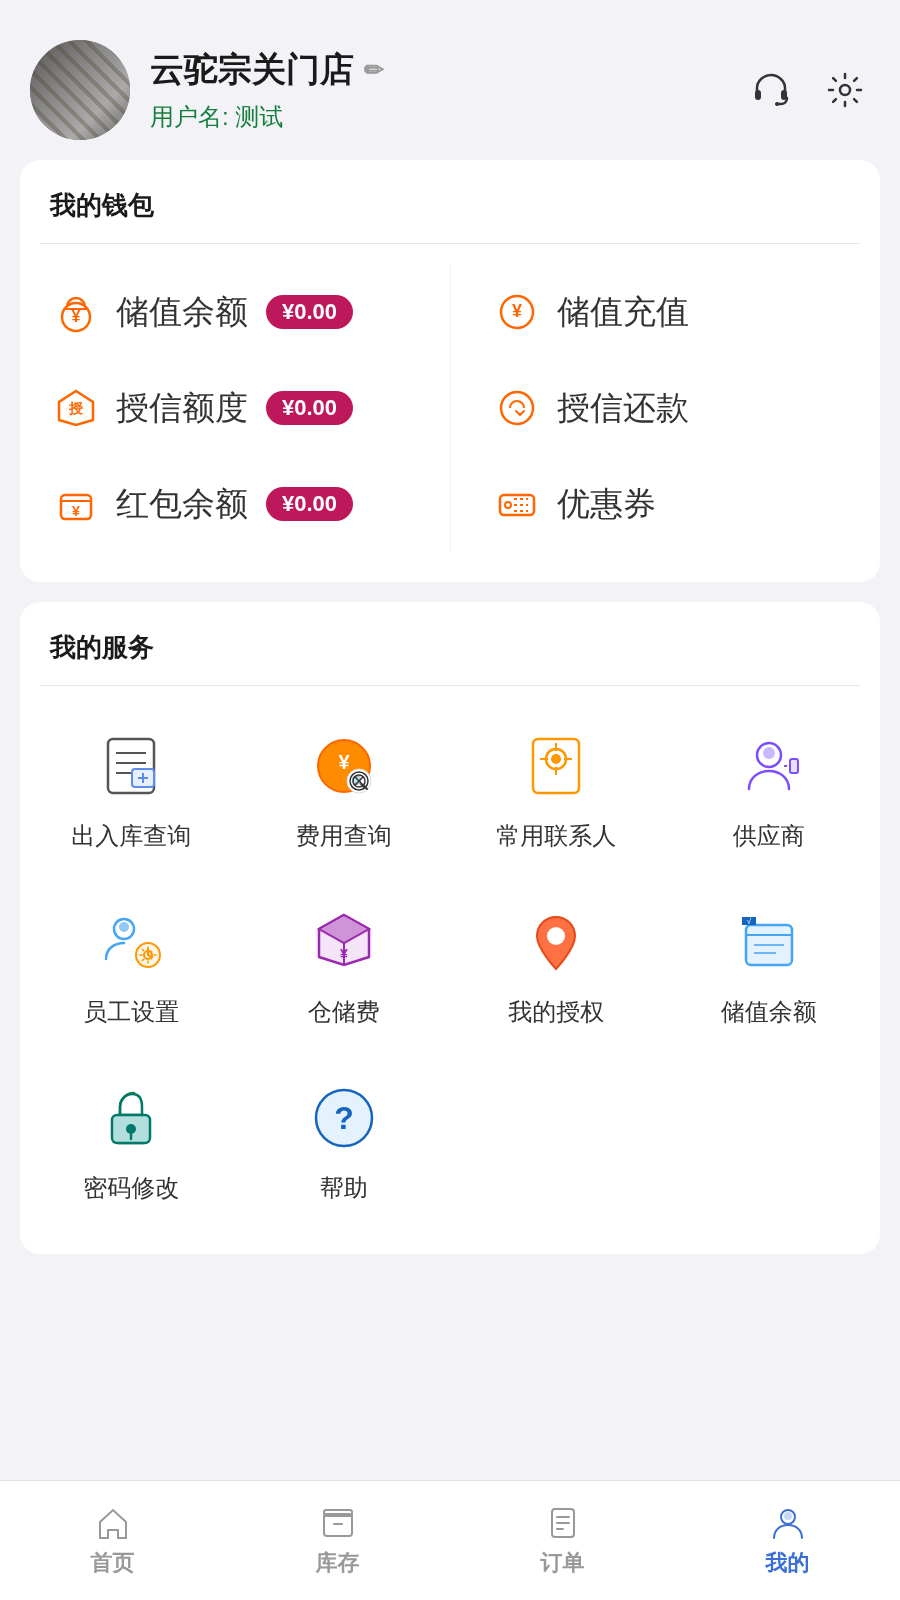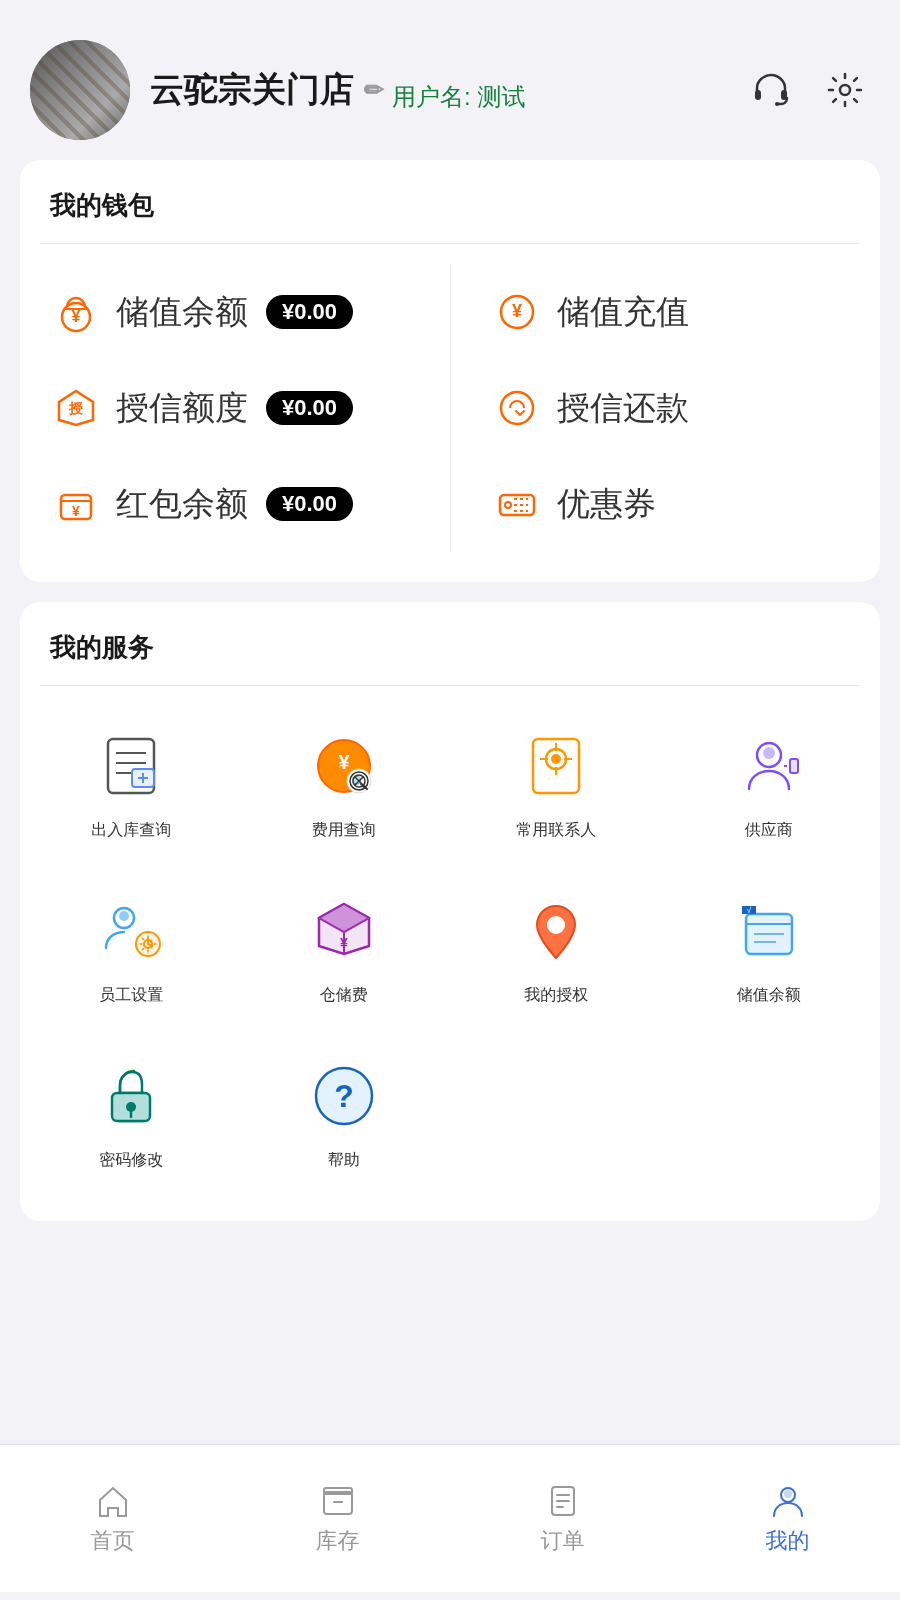--- a/index.html
+++ b/index.html
@@ -45,21 +45,21 @@
       position: absolute;
       inset: 0;
       background: repeating-linear-gradient(
         45deg,
         rgba(80,60,40,0.3) 0px,
         rgba(80,60,40,0.3) 4px,
         transparent 4px,
         transparent 12px
       );
     }
-    .user-info { display: flex; gap: 8px; align-items: flex-end; }
+    .user-info { display: flex; flex-direction: column; gap: 8px; }
     .store-name {
       font-size: 34px;
       font-weight: 700;
       color: #1a1a1a;
       display: flex;
       align-items: center;
       gap: 10px;
     }
     .edit-icon { color: #999; font-size: 24px; cursor: pointer; }
     .username { font-size: 24px; color: #15803d; }
@@ -111,21 +111,21 @@
       align-items: center;
       justify-content: center;
       color: #ff6600;
       font-size: 32px;
     }
     .wallet-label {
       font-size: 33px;
       color: #333;
     }
     .wallet-badge {
-      background: #000000;
+      background: #be185d;
       color: #fff;
       border-radius: 20px;
       padding: 4px 16px;
       font-size: 22px;
       font-weight: 600;
       margin-left: 4px;
     }
 
     
     .services-grid {
@@ -143,36 +143,37 @@
       cursor: pointer;
     }
     .service-icon-wrap {
       width: 80px;
       height: 80px;
       display: flex;
       align-items: center;
       justify-content: center;
     }
     .service-label {
-      font-size: 16px;
+      font-size: 24px;
       color: #333;
       text-align: center;
     }
 
     
     .bottom-nav {
       position: fixed;
-      bottom: 8px;
+      bottom: 0;
       left: 0;
       width: 900px;
-      height: 148px;
+      height: 120px;
       background: #fff;
       border-top: 1px solid #e0e0e0;
       display: flex;
       align-items: center;
+      font-weight: bold;
     }
     .nav-item {
       flex: 1;
       display: flex;
       flex-direction: column;
       align-items: center;
       justify-content: center;
       gap: 6px;
       cursor: pointer;
       padding: 10px 0;

